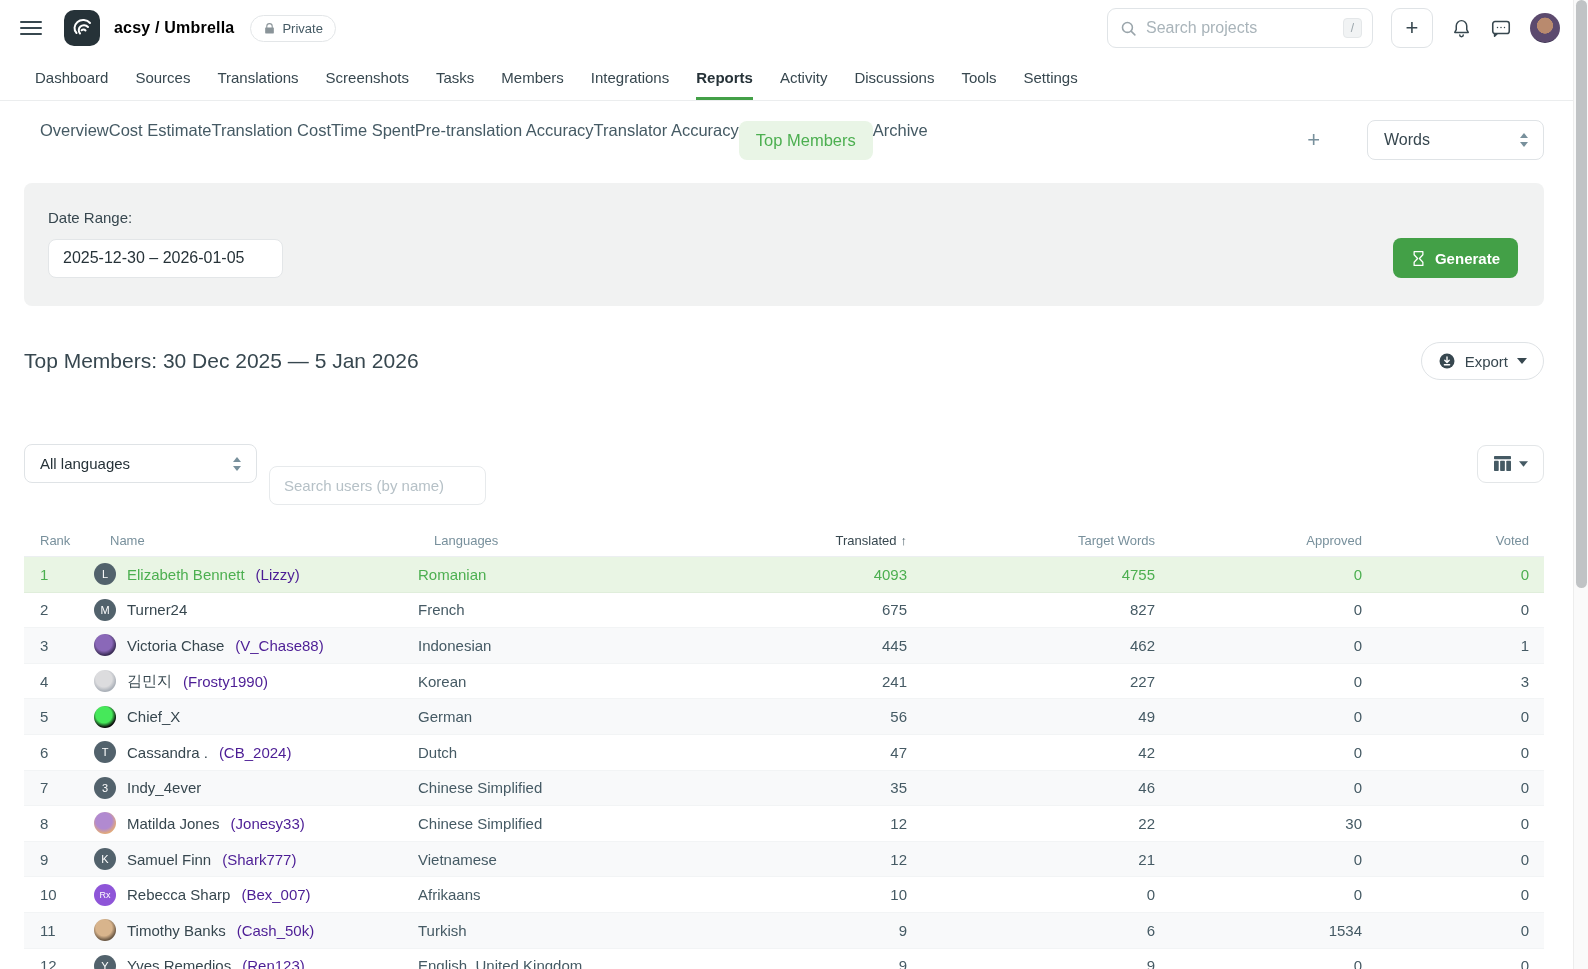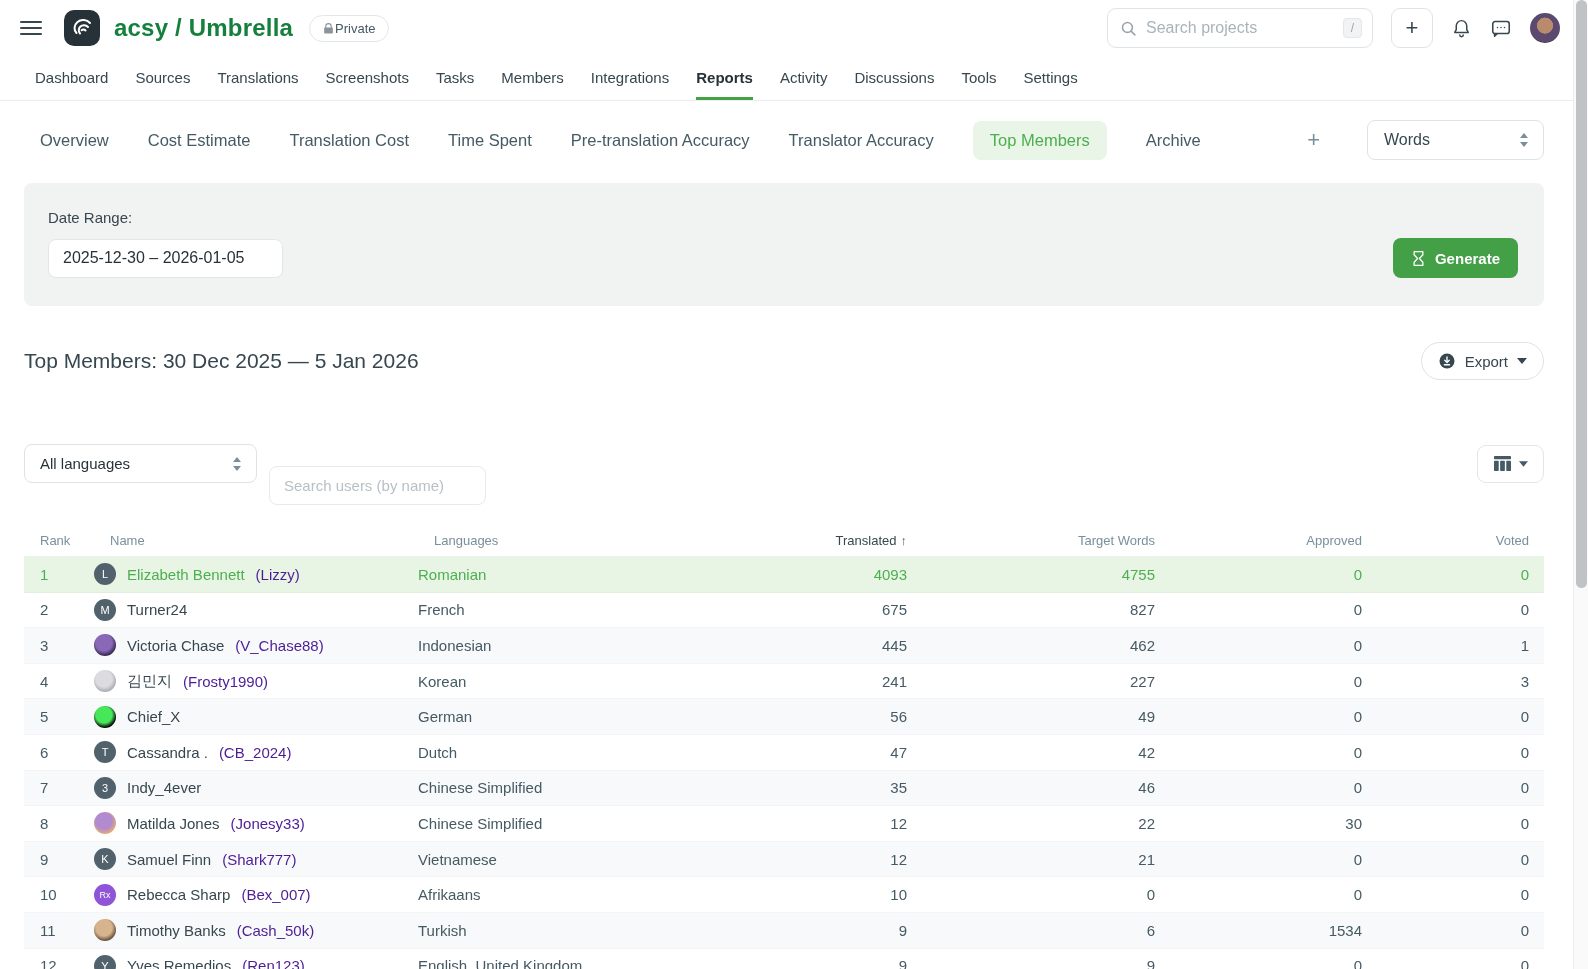--- a/index.html
+++ b/index.html
@@ -5,22 +5,22 @@
   * { margin:0; padding:0; box-sizing:border-box; }
   html,body { width:1588px; height:969px; overflow:hidden; background:#fff;
     font-family:"Liberation Sans", sans-serif; color:#37474f; }
 
   
   .topbar { display:flex; align-items:center; height:56px; padding:0 28px 0 20px; }
   .hamburger { width:22px; display:flex; flex-direction:column; gap:4px; cursor:pointer; margin-right:22px; }
   .hamburger span { display:block; height:2px; background:#37474f; border-radius:1px; }
   .logo { width:36px; height:36px; border-radius:10px; background:#263238; display:flex;
     align-items:center; justify-content:center; margin-right:14px; }
-  .proj-title { font-size:24px; font-weight:700; color:#15803d; letter-spacing:.2px; }
-  .priv-badge { display:flex; align-items:center; gap:0; margin-left:16px; border:1px solid #e3e6e8;
+  .proj-title { font-size:16px; font-weight:700; color:#000000; letter-spacing:.2px; }
+  .priv-badge { display:flex; align-items:center; gap:6px; margin-left:16px; border:1px solid #e3e6e8;
     border-radius:16px; padding:5px 12px; font-size:13px; color:#455a64; background:#fff; }
   .topbar-right { margin-left:auto; display:flex; align-items:center; gap:18px; }
   .search-box { display:flex; align-items:center; width:266px; height:40px; border:1px solid #e0e4e7;
     border-radius:9px; padding:0 10px 0 12px; gap:9px; }
   .search-box input { border:none; outline:none; flex:1; font-size:16px; color:#455a64;
     font-family:"Liberation Sans", sans-serif; background:transparent; min-width:0; }
   .search-box input::placeholder { color:#a9b4ba; }
   .kbd-badge { background:#f1f3f4; border:1px solid #e4e7e9; color:#9aa5ab; font-size:12px;
     border-radius:4px; padding:2px 7px; }
   .plus-btn { width:42px; height:40px; border:1px solid #dfe3e6; border-radius:9px; background:#fff;
@@ -161,21 +161,21 @@
     <div class="nav-item">Members</div>
     <div class="nav-item">Integrations</div>
     <div class="nav-item active">Reports</div>
     <div class="nav-item">Activity</div>
     <div class="nav-item">Discussions</div>
     <div class="nav-item">Tools</div>
     <div class="nav-item">Settings</div>
   </nav>
 
 <div class="subnav">
-  <div id="subnav-tabs" style="display:flex;align-items:center;gap:39px;">
+  <div id="subnav-tabs" style="display:flex;">
       <div class="rtab">Overview</div>
       <div class="rtab">Cost Estimate</div>
       <div class="rtab">Translation Cost</div>
       <div class="rtab">Time Spent</div>
       <div class="rtab">Pre-translation Accuracy</div>
       <div class="rtab">Translator Accuracy</div>
       <div class="rtab pill">Top Members</div>
       <div class="rtab">Archive</div>
     </div>
   <div class="add-tab">+</div>

